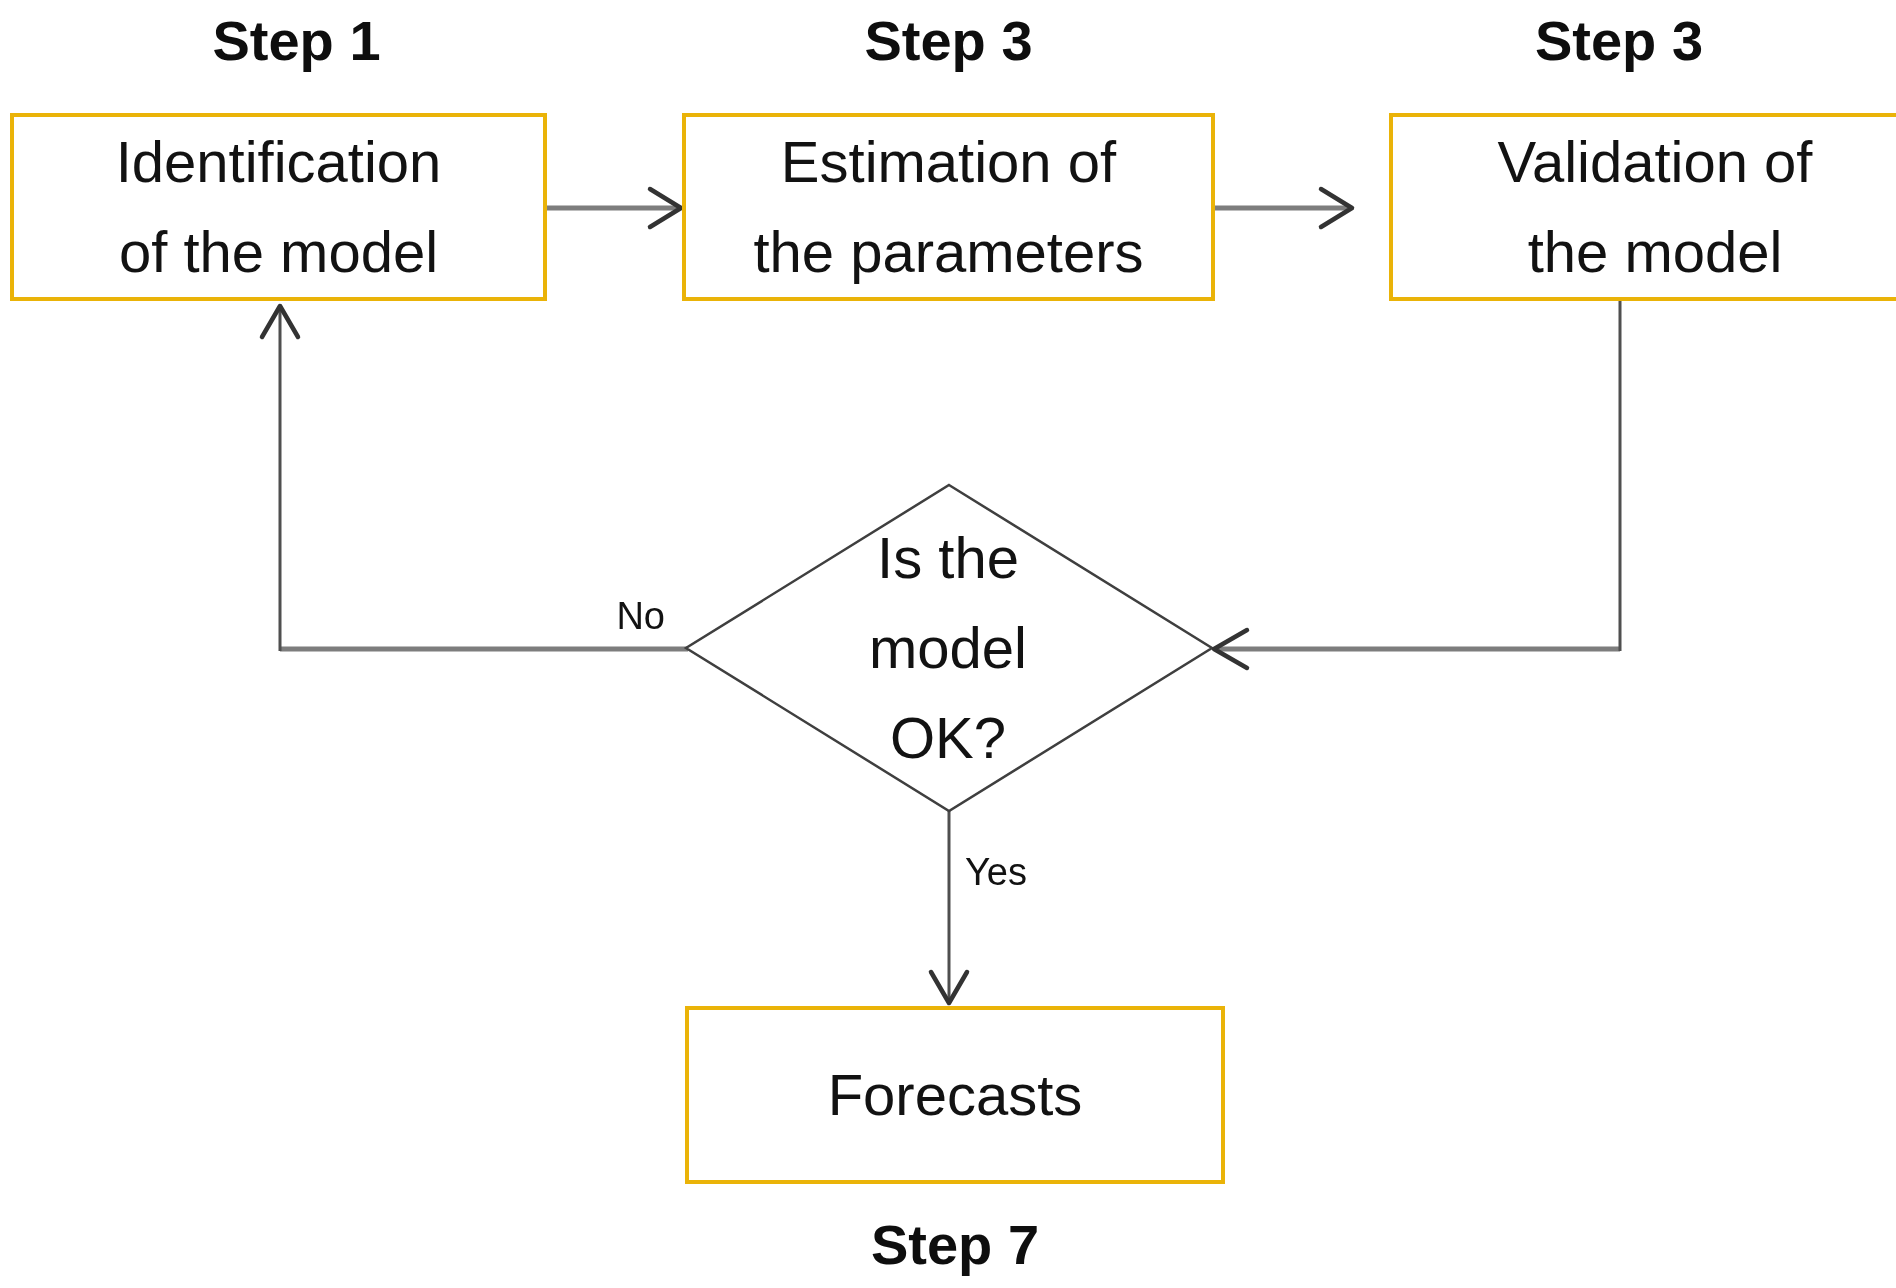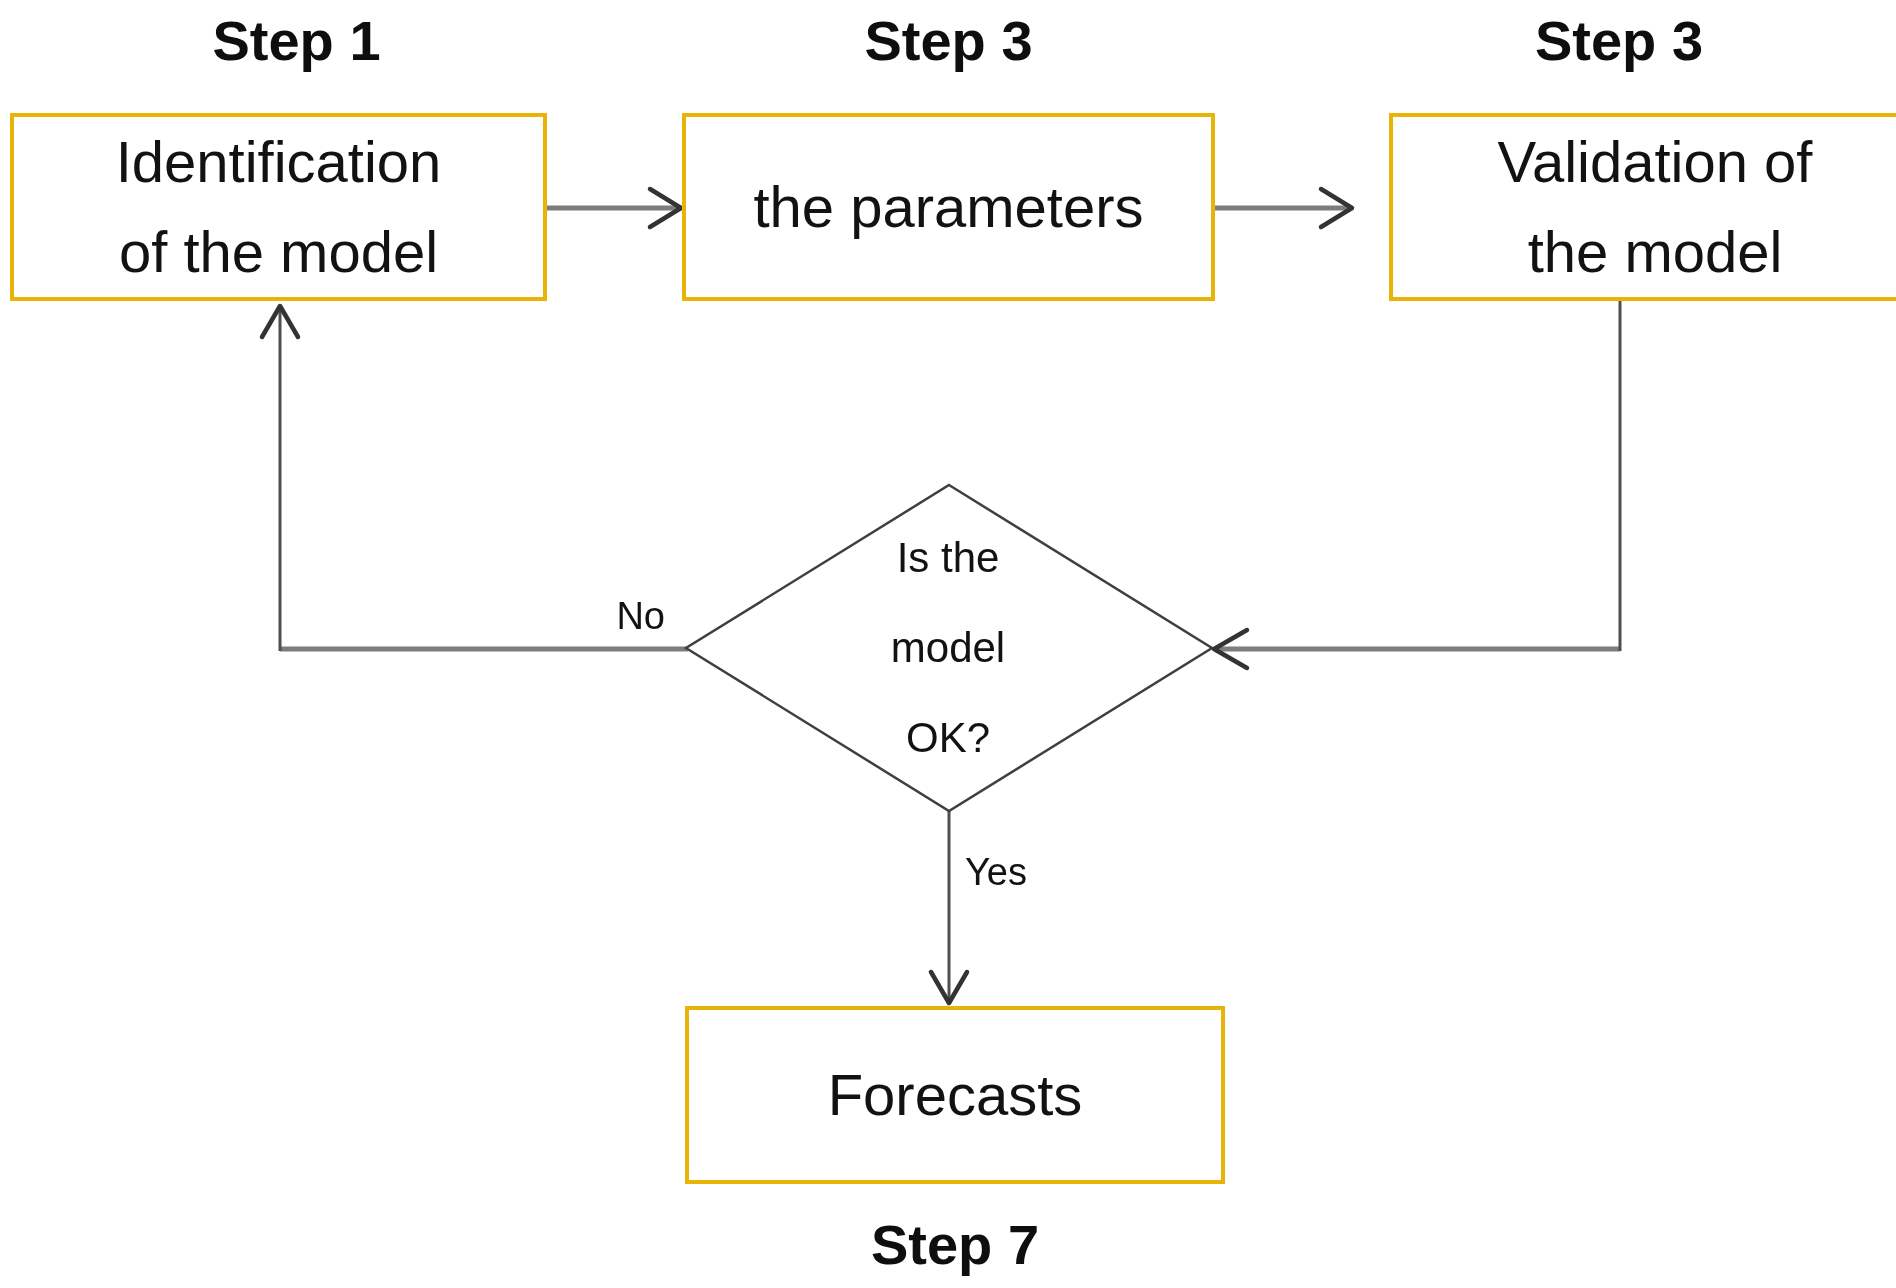--- a/index.html
+++ b/index.html
@@ -65,21 +65,21 @@
   .label-step4 { left: 685px;  top: 1212px; width: 540px; }
 
   .decision-text {
     position: absolute;
     left: 698px; top: 495px;
     width: 500px; height: 306px;
     display: flex;
     flex-direction: column;
     align-items: center;
     justify-content: center;
-    font-size: 42px;
+    font-size: 58px;
     line-height: 90px;
     text-align: center;
     color: #121212;
   }
   .decision-text span { white-space: nowrap; }
 
   .edge-label {
     position: absolute;
     font-size: 38px;
     line-height: 64px;
@@ -125,20 +125,21 @@
   <div class="step-label label-step2">Step 3</div>
   <div class="step-label label-step3">Step 3</div>
   <div class="step-label label-step4">Step 7</div>
 
   <div class="process-box box-step1">
     <span>Identification</span>
     <span>of the model</span>
   </div>
 
   <div class="process-box box-step2">
+    <span>Estimation of</span>
     <span>the parameters</span>
   </div>
 
   <div class="process-box box-step3">
     <span>Validation of</span>
     <span>the model</span>
   </div>
 
   <div class="decision-text">
     <span>Is the</span>

